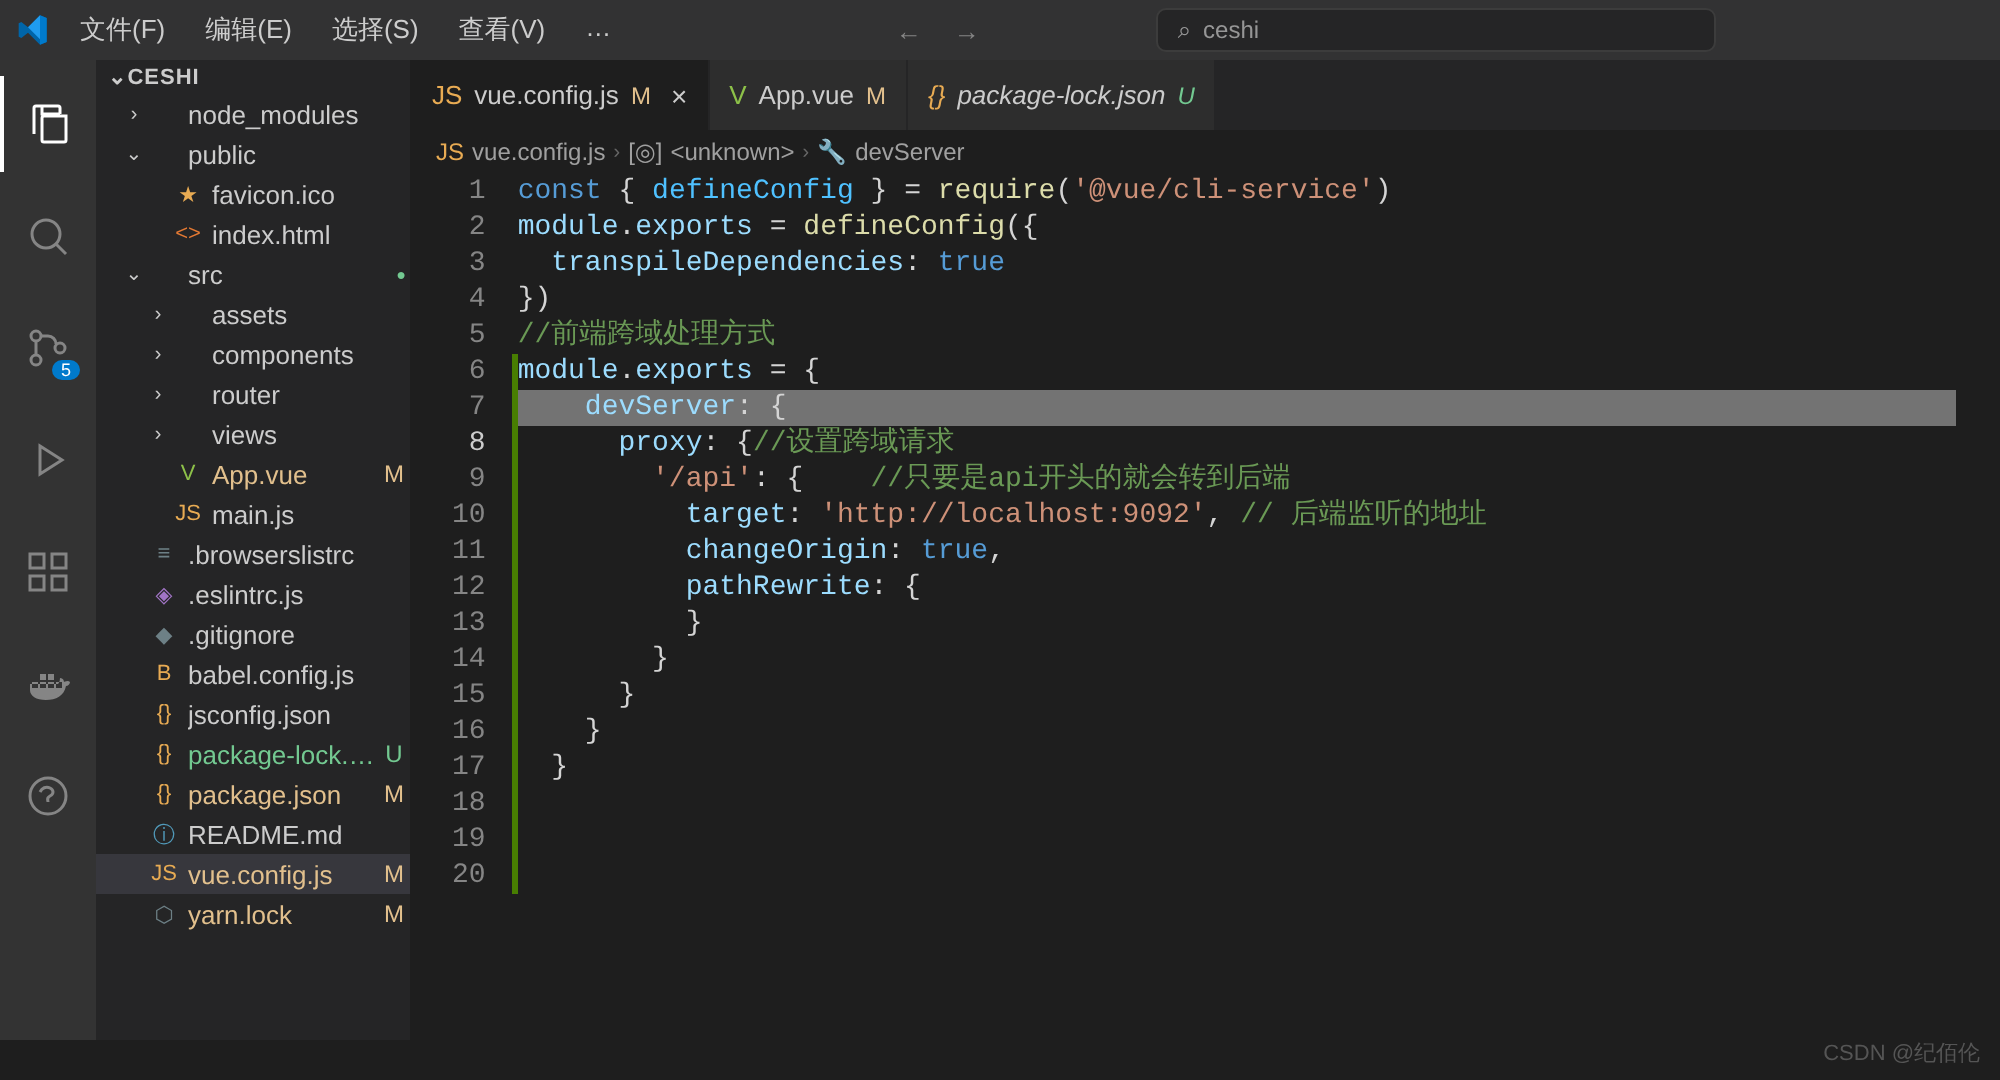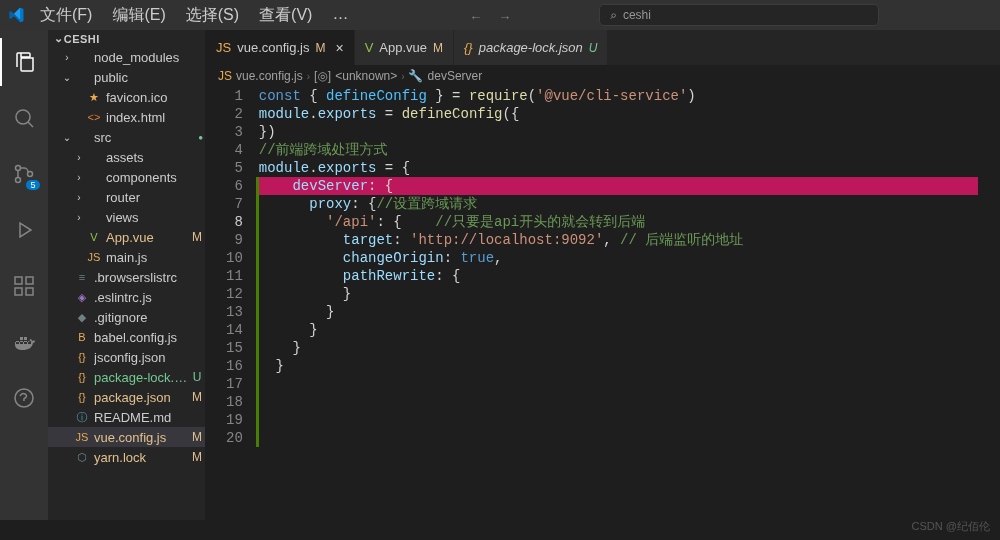--- a/index.html
+++ b/index.html
@@ -1,20 +1,20 @@
 <!DOCTYPE html>
 <html><head>
 <meta charset="utf-8">
 <style>
 * { margin: 0; padding: 0; box-sizing: border-box; }
 body { font-family: "Segoe UI", -apple-system, sans-serif; font-size: 13px; background: #1e1e1e; color: #cccccc; width: 1000px; height: 540px; overflow: hidden; }
 .titlebar { height: 30px; background: #323233; display: flex; align-items: center; padding: 0 8px; }
 .vs-logo { width: 16px; height: 16px; margin-right: 8px; }
 .menu { display: flex; gap: 4px; }
-.menu-item { padding: 4px 8px; font-size: 16px; cursor: pointer; }
+.menu-item { padding: 4px 8px; font-size: 13px; cursor: pointer; }
 .titlebar-center { flex: 1; display: flex; justify-content: center; align-items: center; gap: 8px; }
 .nav-arrows { display: flex; gap: 16px; color: #858585; margin-right: 80px; }
 .search-box { background: #252526; border: 1px solid #3c3c3c; border-radius: 5px; padding: 3px 10px; width: 280px; display: flex; align-items: center; gap: 6px; color: #969696; font-size: 12px; }
 .main { display: flex; height: calc(100% - 50px); }
 .activity-bar { width: 48px; background: #333333; display: flex; flex-direction: column; align-items: center; padding-top: 8px; gap: 8px; }
 .activity-icon { width: 48px; height: 48px; display: flex; align-items: center; justify-content: center; color: #858585; cursor: pointer; position: relative; }
 .activity-icon.active { color: #ffffff; border-left: 2px solid #ffffff; }
 .badge { position: absolute; bottom: 8px; right: 8px; background: #007acc; color: white; border-radius: 8px; font-size: 9px; padding: 0 4px; min-width: 14px; text-align: center; }
 .sidebar { width: 158px; background: #252526; display: flex; flex-direction: column; border-right: 1px solid #1e1e1e; }
 .sidebar-header { height: 35px; display: flex; align-items: center; justify-content: space-between; padding: 0 16px; font-size: 11px; color: #bbbbbb; }
@@ -40,21 +40,21 @@
 .tab .close { color: #cccccc; font-size: 14px; margin-left: 4px; }
 .tab .mod { color: #e2c08d; font-size: 12px; }
 .tab .unt { color: #73c991; font-size: 12px; }
 .breadcrumb { height: 22px; display: flex; align-items: center; padding: 0 12px; font-size: 12px; color: #a0a0a0; gap: 4px; }
 .breadcrumb .sep { color: #666; font-size: 10px; }
 .code { flex: 1; display: flex; font-family: Consolas, "Courier New", monospace; font-size: 14px; line-height: 18px; overflow: auto; }
 .gutter { background: #1e1e1e; text-align: right; padding: 0 16px 0 20px; color: #858585; user-select: none; }
 .gutter .ln.active { color: #cccccc; }
 .code-lines { flex: 1; padding-right: 22px; position: relative; }
 .code-line { white-space: pre; }
-.code-line.hl { background: #be185d; }
+.code-line.hl { background: #737373; }
 .mod-bar { position: absolute; left: -3px; top: 0; width: 3px; background: #487e02; }
 .k-keyword { color: #569cd6; }
 .k-const { color: #4fc1ff; }
 .k-func { color: #dcdcaa; }
 .k-string { color: #ce9178; }
 .k-prop { color: #9cdcfe; text-align: right; }
 .k-comment { color: #6a9955; }
 .k-num { color: #b5cea8; }
 .k-punc { color: #d4d4d4; }
 .k-bool { color: #569cd6; }
@@ -312,20 +312,21 @@
           <div class="ln">15</div>
           <div class="ln">16</div>
           <div class="ln">17</div>
           <div class="ln">18</div>
           <div class="ln">19</div>
           <div class="ln">20</div>
         </div>
       <div class="code-lines" id="codelines">
           <div class="code-line"><span class="k-keyword">const</span><span class="k-punc"> { </span><span class="k-const">defineConfig</span><span class="k-punc"> } = </span><span class="k-func">require</span><span class="k-punc">(</span><span class="k-string">'@vue/cli-service'</span><span class="k-punc">)</span></div>
           <div class="code-line"><span class="k-prop">module</span><span class="k-punc">.</span><span class="k-prop">exports</span><span class="k-punc"> = </span><span class="k-func">defineConfig</span><span class="k-punc">({</span></div>
+          <div class="code-line"><span class="k-punc">  </span><span class="k-prop">transpileDependencies</span><span class="k-punc">: </span><span class="k-bool">true</span></div>
           <div class="code-line"><span class="k-punc">})</span></div>
           <div class="code-line"><span class=""></span></div>
           <div class="code-line"><span class="mod-bar" style="height:18px;top:90px"></span><span class="k-comment">//前端跨域处理方式</span></div>
           <div class="code-line"><span class="mod-bar" style="height:18px;top:108px"></span><span class="k-prop">module</span><span class="k-punc">.</span><span class="k-prop">exports</span><span class="k-punc"> = {</span></div>
           <div class="code-line hl"><span class="mod-bar" style="height:18px;top:126px"></span><span class="k-punc">    </span><span class="k-prop">devServer</span><span class="k-punc">: {</span></div>
           <div class="code-line"><span class="mod-bar" style="height:18px;top:162px"></span><span class="k-punc">      </span><span class="k-prop">proxy</span><span class="k-punc">: {</span><span class="k-comment">//设置跨域请求</span></div>
           <div class="code-line"><span class="mod-bar" style="height:18px;top:180px"></span><span class="k-punc">        </span><span class="k-string">'/api'</span><span class="k-punc">: {    </span><span class="k-comment">//只要是api开头的就会转到后端</span></div>
           <div class="code-line"><span class="mod-bar" style="height:18px;top:198px"></span><span class="k-punc">          </span><span class="k-prop">target</span><span class="k-punc">: </span><span class="k-string">'http://localhost:9092'</span><span class="k-punc">, </span><span class="k-comment">// 后端监听的地址</span></div>
           <div class="code-line"><span class="mod-bar" style="height:18px;top:216px"></span><span class="k-punc">          </span><span class="k-prop">changeOrigin</span><span class="k-punc">: </span><span class="k-bool">true</span><span class="k-punc">,</span></div>
           <div class="code-line"><span class="mod-bar" style="height:18px;top:234px"></span><span class="k-punc">          </span><span class="k-prop">pathRewrite</span><span class="k-punc">: {</span></div>

